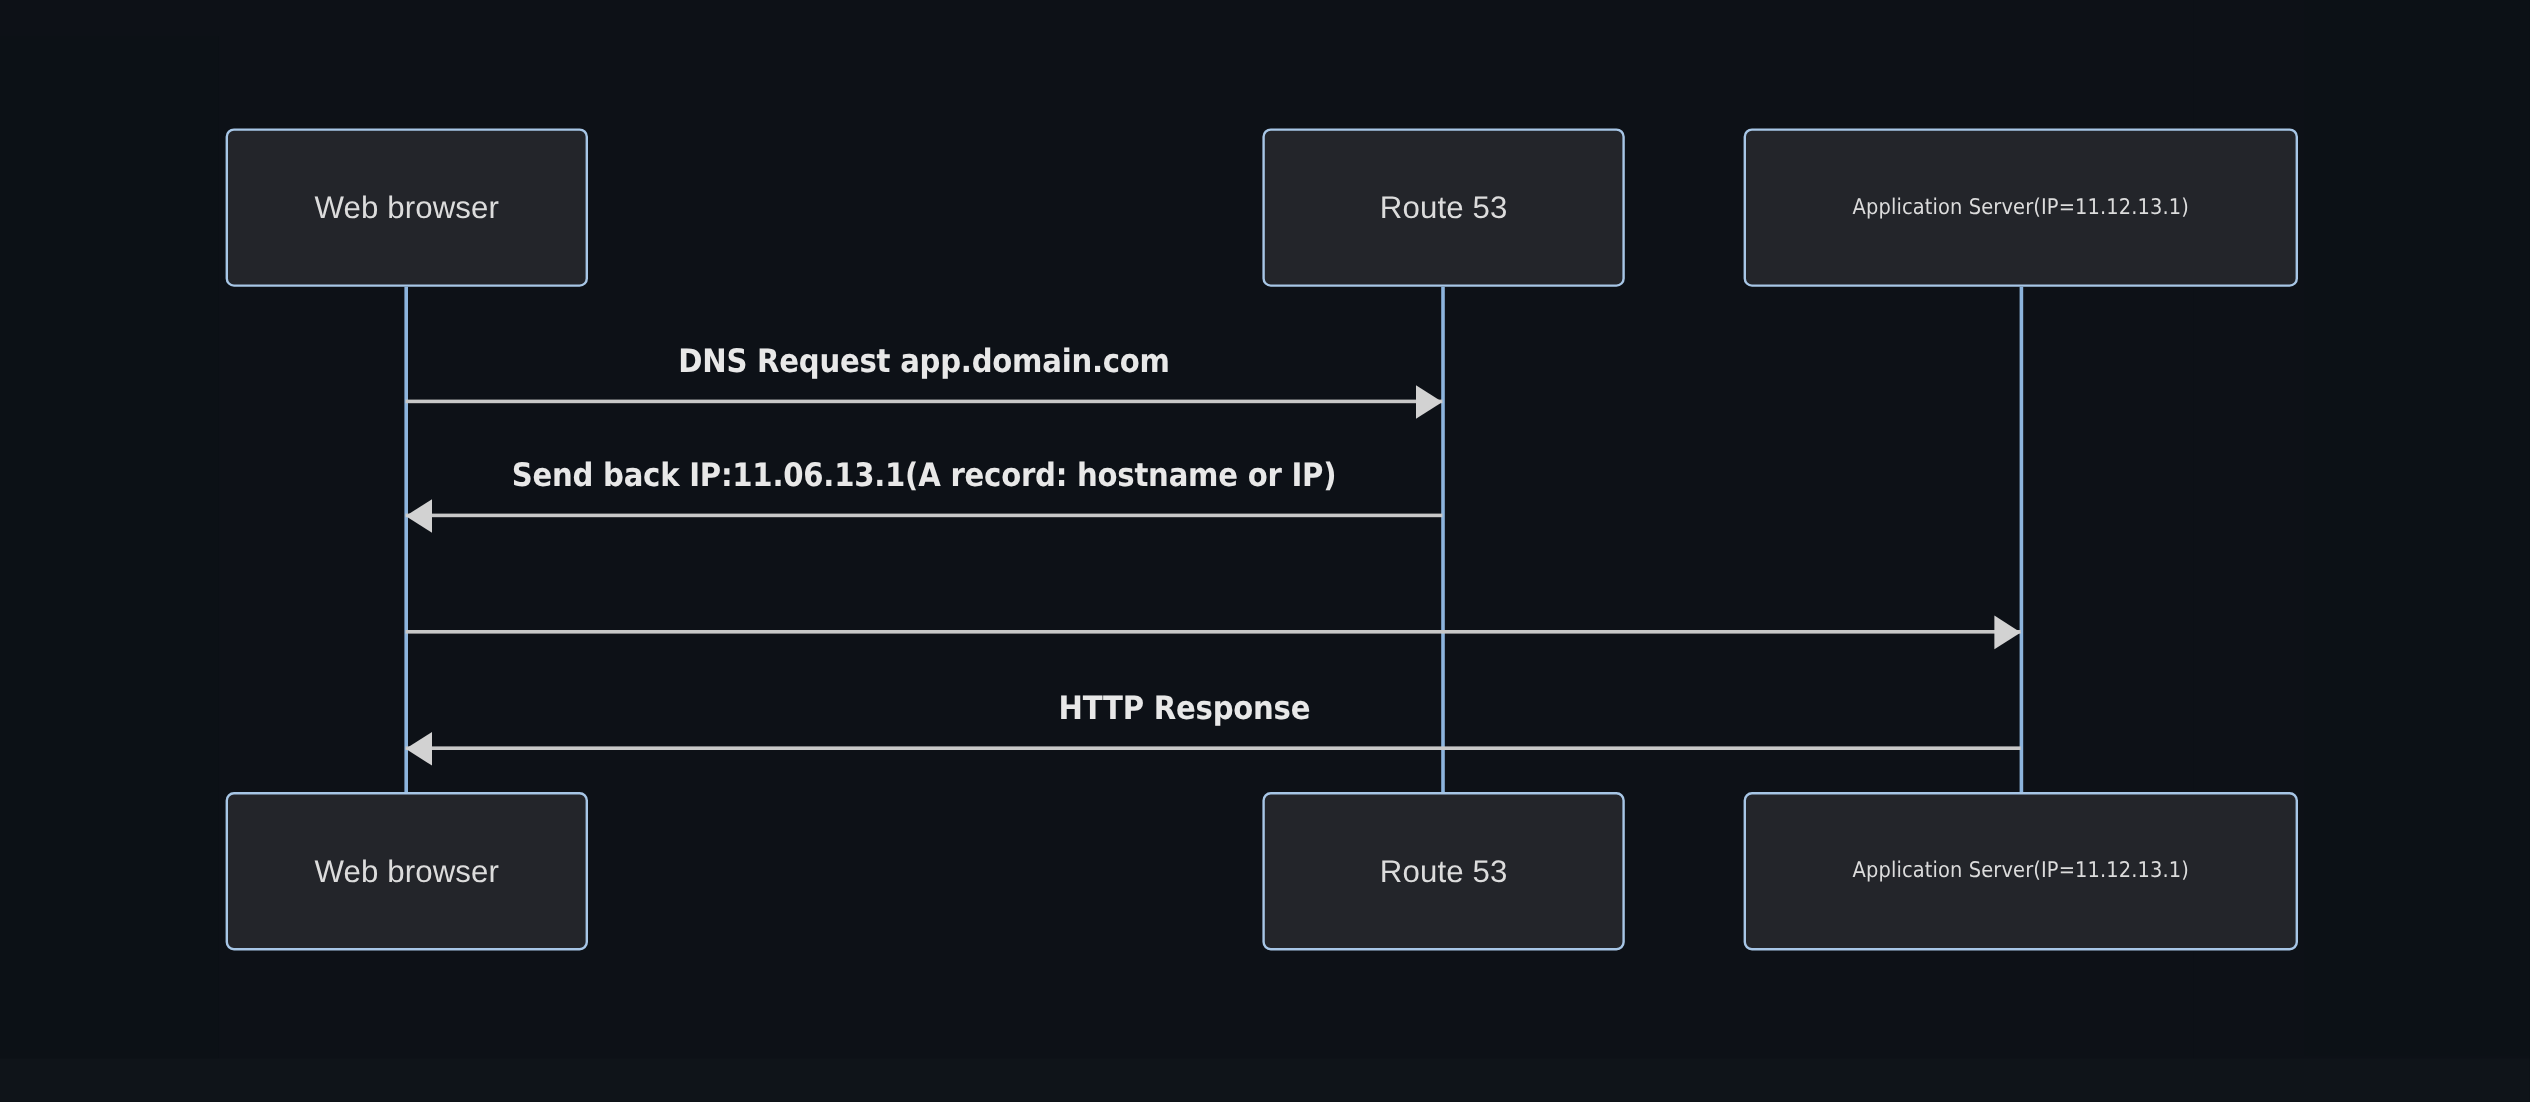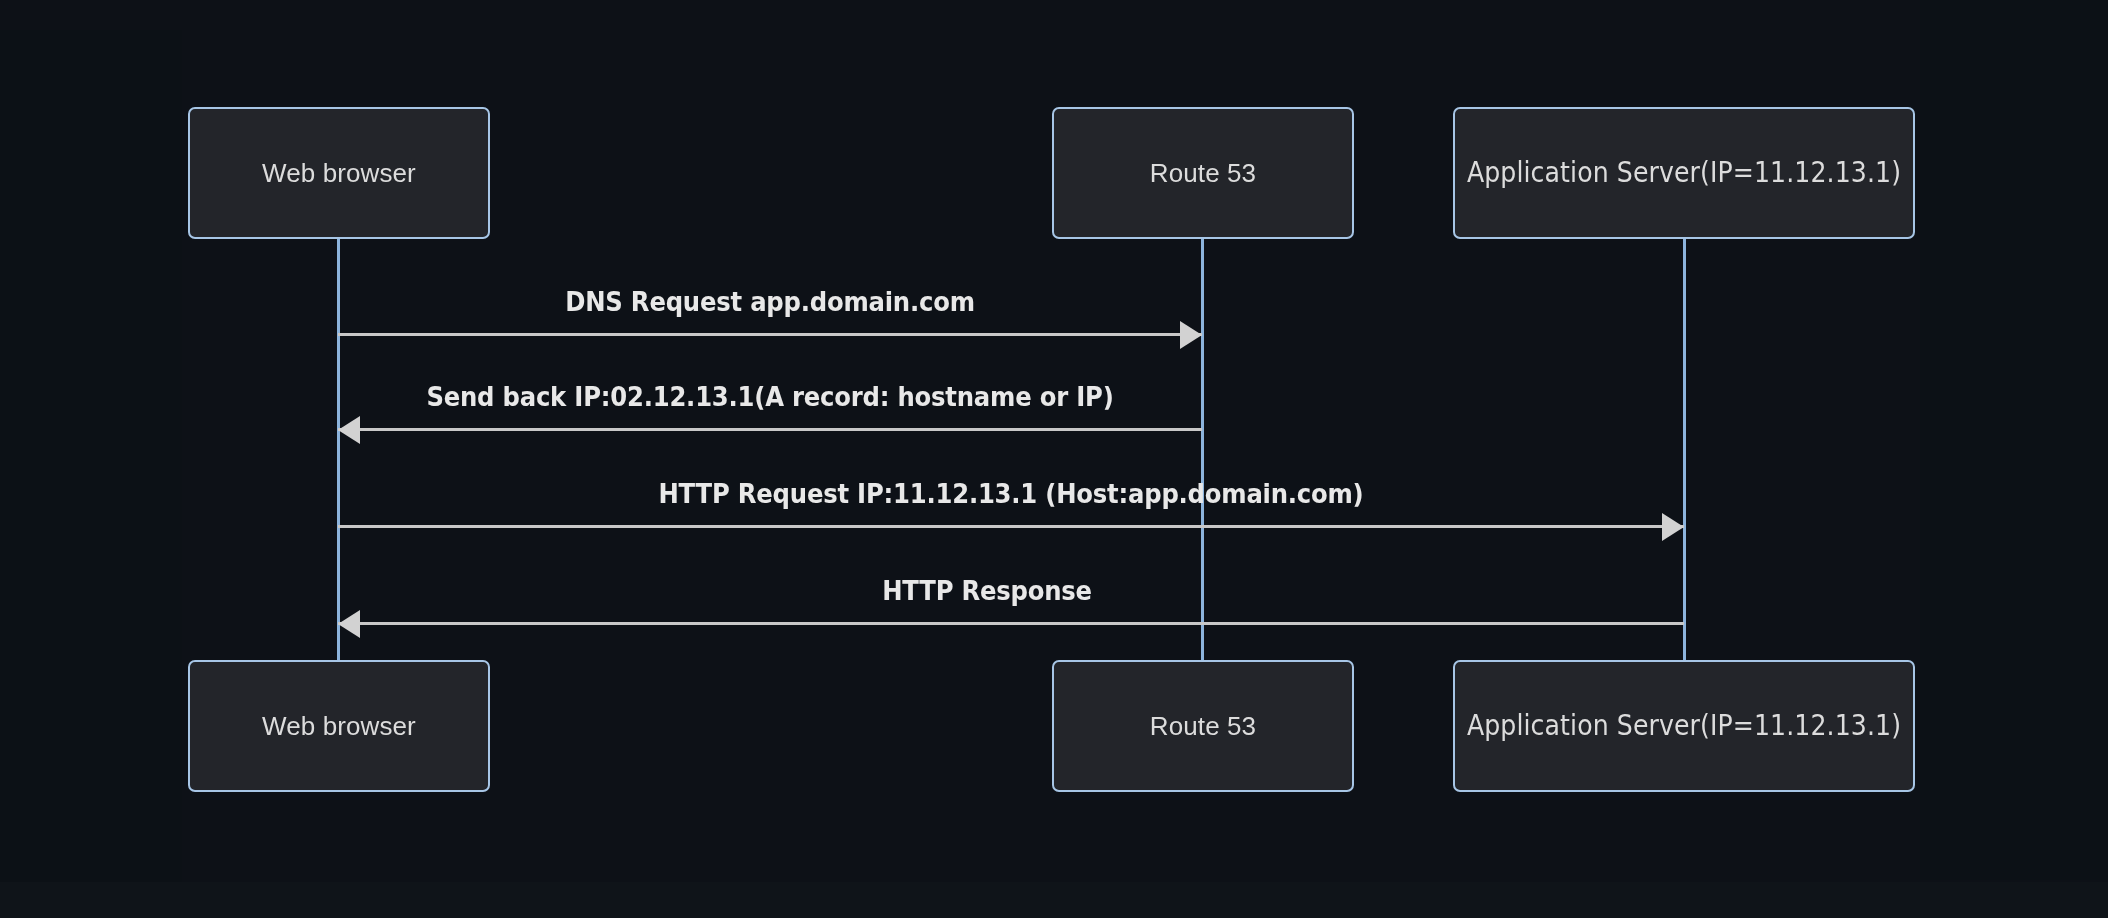--- a/index.html
+++ b/index.html
@@ -46,21 +46,21 @@
   }
   .actor-box .actor-label {
     color: #dcdcdc;
     font-size: 26px;
     font-weight: 400;
     letter-spacing: 0.1px;
     white-space: nowrap;
     line-height: 1;
   }
   .actor-box.wide .actor-label {
-    font-size: 28px;
+    font-size: 18px;
     font-family: "DejaVu Sans Condensed", "Liberation Sans Narrow", "Liberation Sans", sans-serif;
   }
 
   
   .lifeline {
     position: absolute;
     width: 3px;
     background: #8cb4dd;
     z-index: 1;
   }
@@ -134,23 +134,22 @@
   <div class="actor-box wide" id="bot-2" style="left: 1453px; top: 660px; width: 462px; height: 132px;">
     <span class="actor-label">Application Server(IP=11.12.13.1)</span>
   </div>
 
   <div class="msg" id="msg-line-0" style="left: 338px; top: 333px; width: 864px;"></div>
   <div class="arrowhead right" id="msg-head-0" style="left: 1180px; top: 320.5px;"></div>
   <div class="msg-label" id="msg-label-0" style="left: 770px; top: 286px;">DNS Request app.domain.com</div>
 
   <div class="msg" id="msg-line-1" style="left: 338px; top: 428px; width: 864px;"></div>
   <div class="arrowhead left" id="msg-head-1" style="left: 338px; top: 415.5px;"></div>
-  <div class="msg-label" id="msg-label-1" style="left: 770px; top: 381px;">Send back IP:02.12.13.1(A record: hostname or IP)</div>
+  <div class="msg-label" id="msg-label-1" style="left: 770px; top: 381px;">Send back IP:11.06.13.1(A record: hostname or IP)</div>
 
   <div class="msg" id="msg-line-2" style="left: 338px; top: 525px; width: 1346px;"></div>
   <div class="arrowhead right" id="msg-head-2" style="left: 1662px; top: 512.5px;"></div>
-  <div class="msg-label" id="msg-label-2" style="left: 1011px; top: 478px;">HTTP Request IP:11.12.13.1 (Host:app.domain.com)</div>
 
   <div class="msg" id="msg-line-3" style="left: 338px; top: 622px; width: 1346px;"></div>
   <div class="arrowhead left" id="msg-head-3" style="left: 338px; top: 609.5px;"></div>
   <div class="msg-label" id="msg-label-3" style="left: 987px; top: 575px;">HTTP Response</div>
 
 </div>
 
 </body></html>

